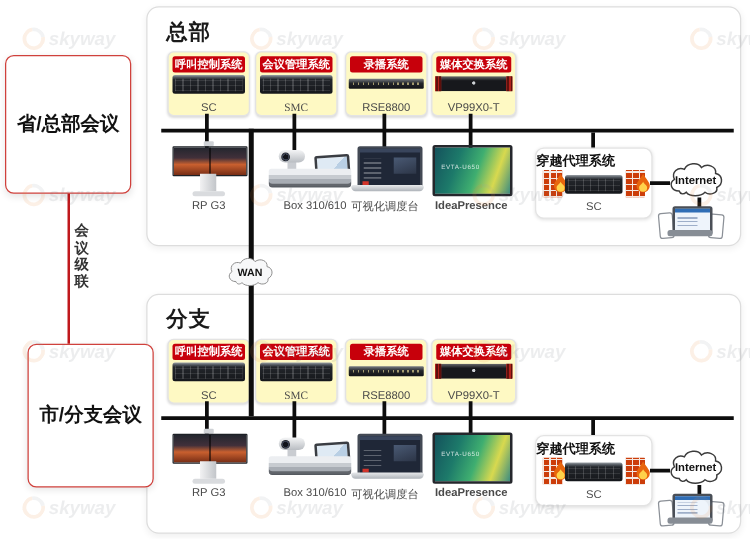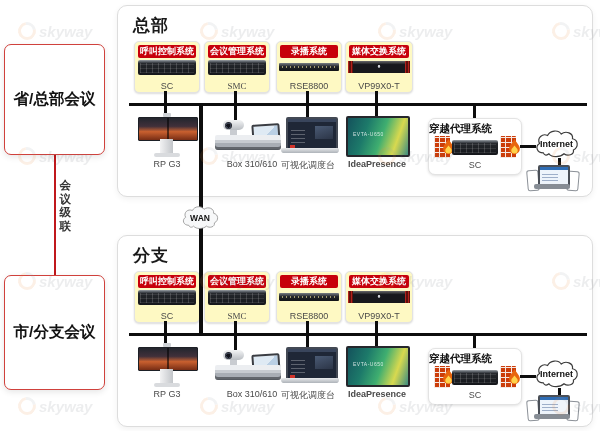--- a/index.html
+++ b/index.html
@@ -6,21 +6,21 @@
   body{width:600px;height:431px;position:relative;overflow:hidden;background:#fff;
        font-family:"Liberation Sans","DejaVu Sans",sans-serif;color:#1a1a1a;}
   .abs{position:absolute;}
 
   
   .red-box{position:absolute;left:4px;width:99px;background:#fff;border:1px solid #d0413c;
            border-radius:7px;box-shadow:0 2px 6px rgba(0,0,0,.10);
            display:flex;align-items:center;justify-content:center;
            font-size:15.5px;font-weight:800;white-space:nowrap;color:#111;}
   #hq-box{top:44px;height:109px;}
-  #br-box{top:275px;height:113px;}
+  #br-box{top:275px;height:113px;margin-left:18px;}
   #cascade-line{left:54px;top:153px;width:2px;height:122px;background:#c0181c;}
   #cascade-label{left:57px;top:179px;width:14px;font-size:11.5px;line-height:13.5px;
                  font-weight:600;color:#333;word-break:break-all;text-align:right;}
 
   
   .site{position:absolute;left:117px;width:474px;height:190px;background:#fff;
         border:1px solid #ddd;border-radius:10px;box-shadow:0 2px 6px rgba(0,0,0,.06);}
   #site-hq{top:5px;} #site-br{top:235px;}
   .site-title{position:absolute;left:15px;top:8px;font-size:17px;font-weight:800;letter-spacing:1px;}
 

